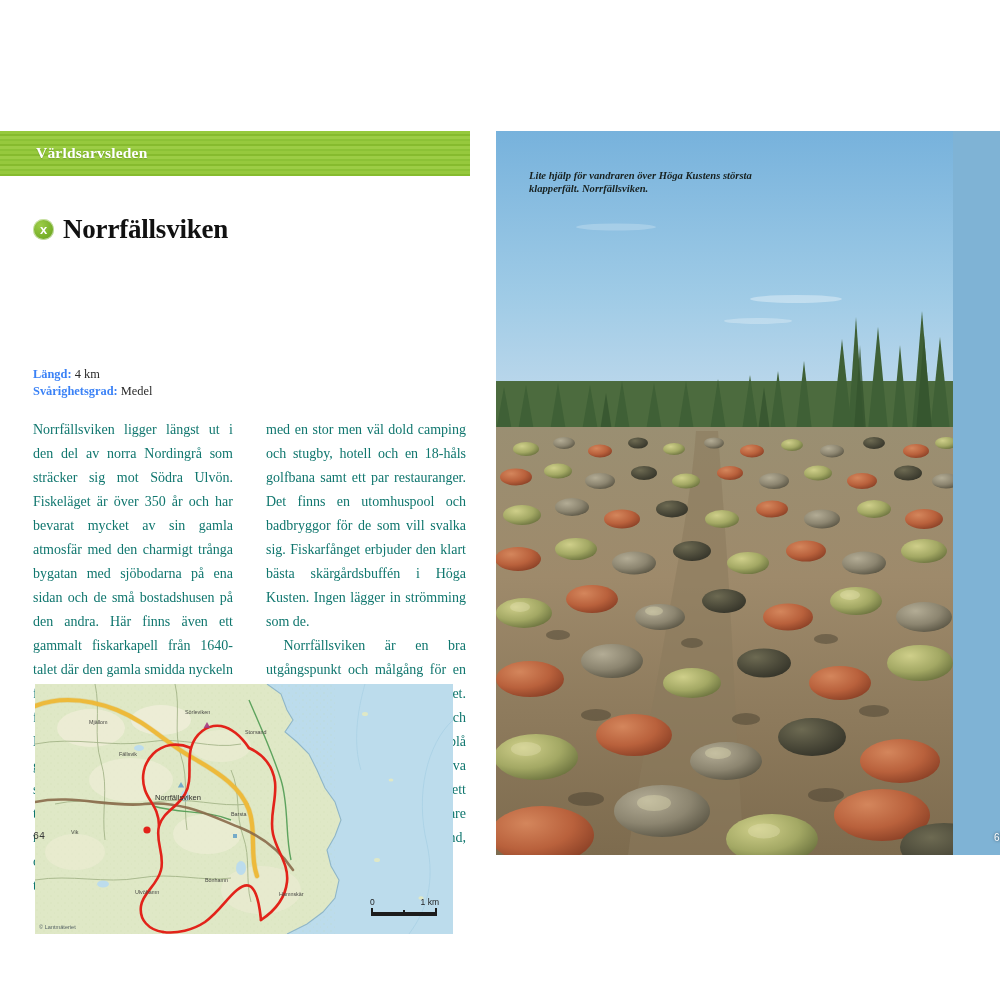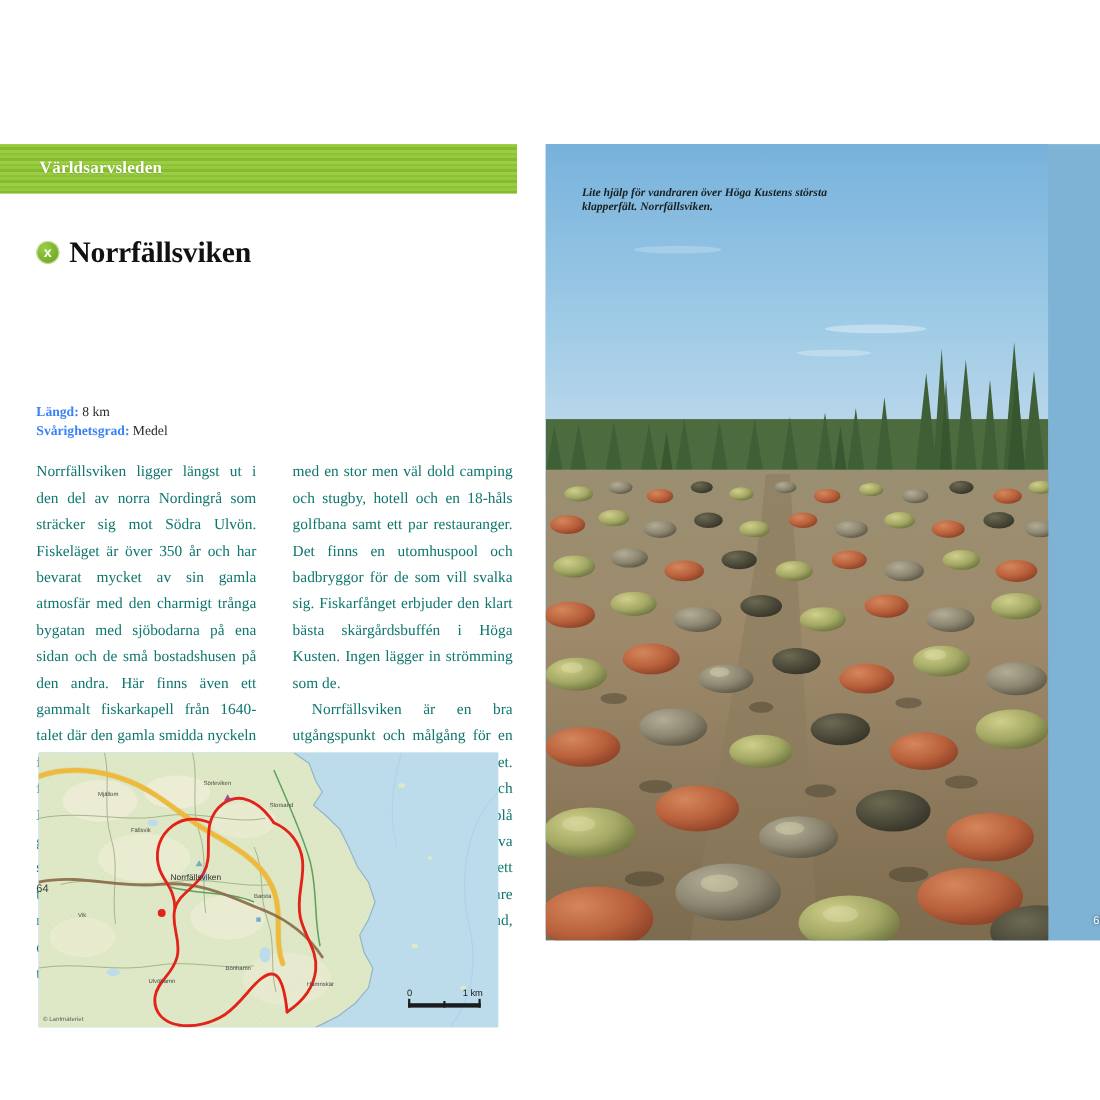--- a/index.html
+++ b/index.html
@@ -196,22 +196,22 @@
     font-family: "Liberation Sans", sans-serif;
     font-size: 5.6px;
     color: #3c4a52;
     opacity: 0.85;
     white-space: nowrap;
   }
 
   #folio-left {
     position: absolute;
     left: 33px;
-    top: 672px;
-    font-family: Liberation Sans, sans-serif;
+    top: 700px;
+    font-family: Liberation Mono, monospace;
     font-size: 10px;
     color: #3a3a3a;
   }
 
   
   #right-page {
     position: absolute;
     left: 496px;
     top: 131px;
     width: 525px;
@@ -263,21 +263,21 @@
     <div id="title-row">
       <span id="trail-badge">
         <span id="trail-badge-glyph">x</span>
       </span>
       <h1 id="page-title">Norrfällsviken</h1>
     </div>
 
     <div id="meta-block">
       <div class="meta-line">
         <span class="meta-key">Längd:</span>
-        <span class="meta-val">8 km</span>
+        <span class="meta-val">4 km</span>
       </div>
       <div class="meta-line">
         <span class="meta-key">Svårighetsgrad:</span>
         <span class="meta-val">Medel</span>
       </div>
     </div>
 
     <div class="body-col" id="body-col-1">
       <p>Norrfällsviken ligger längst ut i den del av norra Nordingrå som sträcker sig mot Södra Ulvön. Fiskeläget är över 350 år och har bevarat mycket av sin gamla atmosfär med den charmigt trånga bygatan med sjöbodarna på ena sidan och de små bostadshusen på den andra. Här finns även ett gammalt fiskarkapell från 1640-talet där den gamla smidda nyckeln fortfarande hänger vid kapelldörren för alla som vill ta sig en titt. Nedanför kapellet finns gistvallarna fortfarande kvar med sina bevarade silverblekta träställningar där man förr torkade näten. Men Norrfällsviken har idag också en utvecklad turismverksamhet</p>
     </div>

